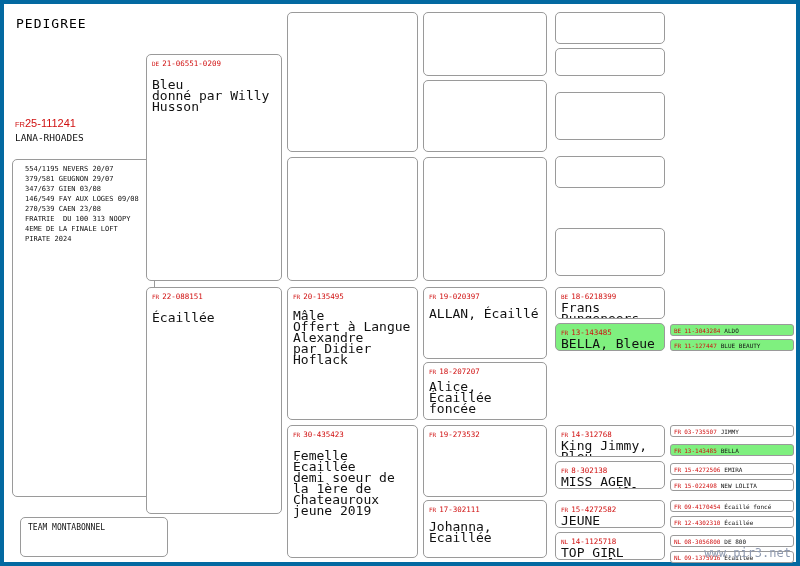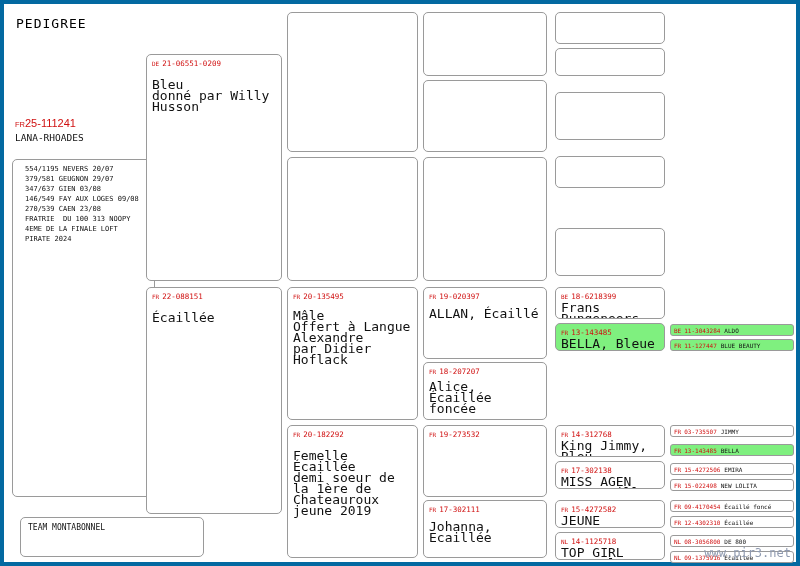--- a/index.html
+++ b/index.html
@@ -87,21 +87,21 @@
   .perf {
     font-size: 7px;
     line-height: 10px;
     color: #111;
     white-space: pre-wrap;
     font-family: "DejaVu Sans Mono", monospace;
   }
   .team {
     position: absolute;
     left: 16px; top: 513px;
-    width: 184px; height: 40px;
+    width: 148px; height: 40px;
     box-sizing: border-box;
     border: 1px solid #9a9a9a;
     border-radius: 5px;
     background: #fff;
     padding: 5px 7px;
     font-size: 8px;
     color: #111;
     font-family: "DejaVu Sans Mono", monospace;
   }
   
@@ -172,21 +172,21 @@
     <div class="reg"><span class="cc"></span><span></span></div>
     <div class="nm" style="margin-top:8px;"></div>
   </div>
   <div class="card" style="left:283px; top:283px; width:131px; height:133px;">
     <div class="reg"><span class="cc">FR</span><span>20-135495</span></div>
     <div class="nm" style="margin-top:8px;">Mâle
 Offert à Langue Alexandre
 par Didier Hoflack</div>
   </div>
   <div class="card" style="left:283px; top:421px; width:131px; height:133px;">
-    <div class="reg"><span class="cc">FR</span><span>20-182292</span></div>
+    <div class="reg"><span class="cc">FR</span><span>30-435423</span></div>
     <div class="nm" style="margin-top:10px;">Femelle Écaillée
 demi soeur de la 1ère de
 Chateauroux jeune 2019</div>
   </div>
 
   <div class="card" style="left:419px; top:8px; width:124px; height:64px;">
     <div class="reg"><span class="cc"></span><span></span></div>
     <div class="nm" style="margin-top:6px;"></div>
   </div>
   <div class="card" style="left:419px; top:76px; width:124px; height:72px;">
@@ -239,21 +239,21 @@
   </div>
   <div class="card hl-green" style="left:551px; top:319px; width:110px; height:28px;">
     <div class="reg"><span class="cc">FR</span><span>13-143485</span></div>
     <div class="nm">BELLA, Bleue</div>
   </div>
   <div class="card" style="left:551px; top:421px; width:110px; height:32px;">
     <div class="reg"><span class="cc">FR</span><span>14-312768</span></div>
     <div class="nm">King Jimmy, Bleu</div>
   </div>
   <div class="card" style="left:551px; top:457px; width:110px; height:28px;">
-    <div class="reg"><span class="cc">FR</span><span>17-302138</span></div>
+    <div class="reg"><span class="cc">FR</span><span>8-302138</span></div>
     <div class="nm">MISS AGEN II, Ecaill</div>
   </div>
   <div class="card" style="left:551px; top:496px; width:110px; height:28px;">
     <div class="reg"><span class="cc">FR</span><span>15-4272582</span></div>
     <div class="nm">JEUNE DESERTEUR, Éca</div>
   </div>
   <div class="card" style="left:551px; top:528px; width:110px; height:28px;">
     <div class="reg"><span class="cc">NL</span><span>14-1125718</span></div>
     <div class="nm">TOP GIRL 718, Bleue</div>
   </div>

